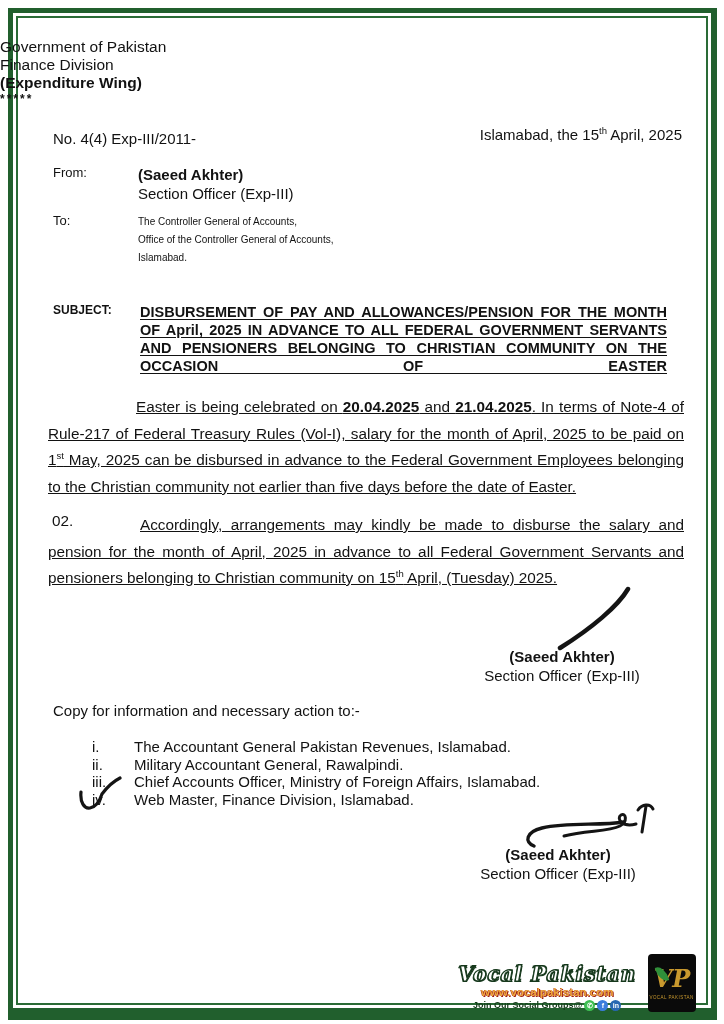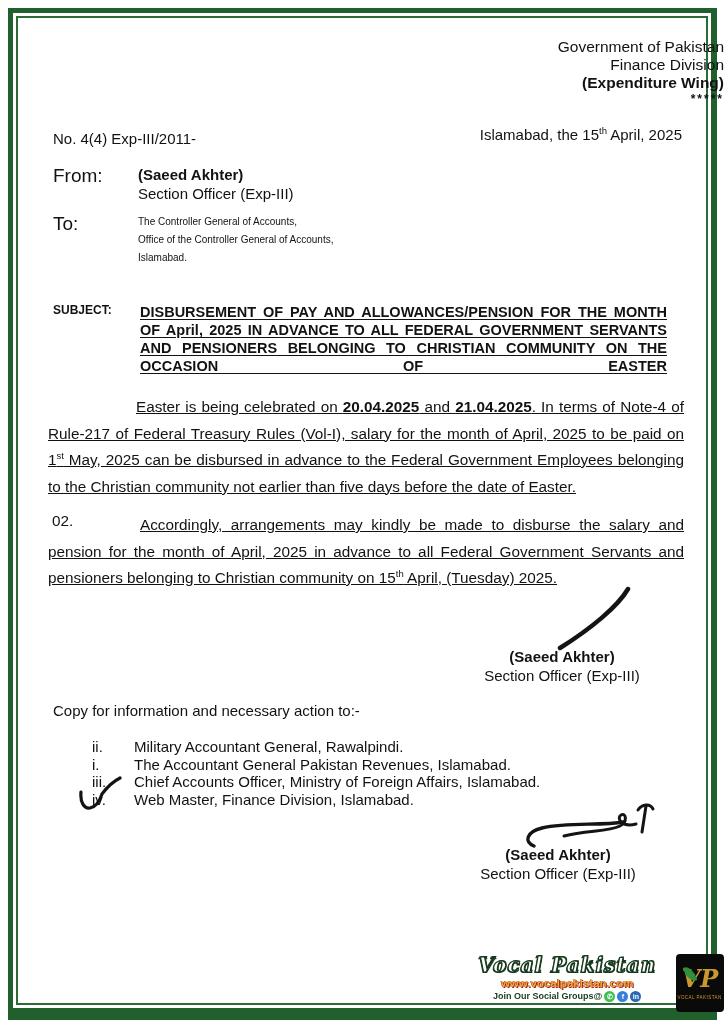--- a/index.html
+++ b/index.html
@@ -14,30 +14,30 @@
     pointer-events:none;
   }
   .frame-inner {
     position:absolute; inset:3px; border:2px solid #2a6b36; pointer-events:none;
   }
   .abs { position:absolute; }
   .b { font-weight:bold; }
   sup { font-size:9.5px; vertical-align:super; line-height:0; }
 
   
-  .letterhead { left:0; right:0; top:38px; text-align:right; font-size:15.5px; line-height:18px; }
+  .letterhead { left:0; right:0; top:38px; text-align:left; font-size:15.5px; line-height:18px; }
   .letterhead .wing { font-weight:bold; }
   .letterhead .stars { font-weight:bold; font-size:12px; letter-spacing:2px; line-height:14px; }
 
   
   .ref-no   { left:53px;  top:130px; font-size:15px; }
   .ref-date { right:42px; top:126px; font-size:15px; }
 
   
-  .addr-label { font-size:19px; }
+  .addr-label { font-size:13px; }
   .from-label { left:53px; top:165px; }
   .from-body  { left:138px; top:165px; font-size:15px; line-height:19px; }
   .to-label   { left:53px; top:213px; }
   .to-body    { left:138px; top:213px; font-size:10px; line-height:18px; }
 
   
   .subject-label { left:53px; top:303px; font-size:12px; font-weight:bold; }
   .subject-text  {
     left:140px; top:303px; width:527px; font-size:14.5px; font-weight:bold;
     text-align:justify; line-height:18px; text-decoration:underline;
@@ -59,21 +59,21 @@
   .sig-stroke2 { left:520px; top:800px; }
 
   
   .copy-heading { left:53px; top:702px; font-size:15px; }
   .copy-list { left:92px; top:738px; font-size:15px; line-height:17.6px; }
   .copy-row { white-space:nowrap; }
   .copy-num { display:inline-block; width:42px; }
   .tickmark { left:78px; top:776px; }
 
   
-  .watermark { right:0; bottom:12px; display:flex; align-items:flex-start; gap:20px; }
+  .watermark { right:28px; bottom:12px; display:flex; align-items:flex-end; gap:12px; }
   .wm-text { text-align:center; }
   .wm-brand {
     font-family:"DejaVu Serif", serif; font-style:italic; font-weight:bold;
     font-size:20px; color:#ffffff; line-height:22px; letter-spacing:1px;
     -webkit-text-stroke:1.2px #16381c;
     text-shadow:1px 1px 0 #16381c, -1px 1px 0 #16381c, 1px -1px 0 #16381c;
     white-space:nowrap;
   }
   .wm-url {
     font-size:11.5px; font-weight:bold; color:#f0a83c; line-height:14px;
@@ -152,22 +152,22 @@
   <svg class="abs ink sig-stroke1" width="92" height="66" viewBox="0 0 92 66">
     <path d="M80 3 C 70 20, 44 42, 12 62" stroke-width="4.5"></path>
   </svg>
   <div class="abs sig-block sig-top">
     <div class="b">(Saeed Akhter)</div>
     <div>Section Officer (Exp-III)</div>
   </div>
 
   <div class="abs copy-heading">Copy for information and necessary action to:-</div>
   <div class="abs copy-list">
+    <div class="copy-row"><span class="copy-num">i.</span><span>The Accountant General Pakistan Revenues, Islamabad.</span></div>
     <div class="copy-row"><span class="copy-num">ii.</span><span>Military Accountant General, Rawalpindi.</span></div>
-    <div class="copy-row"><span class="copy-num">i.</span><span>The Accountant General Pakistan Revenues, Islamabad.</span></div>
     <div class="copy-row"><span class="copy-num">iii.</span><span>Chief Accounts Officer, Ministry of Foreign Affairs, Islamabad.</span></div>
     <div class="copy-row"><span class="copy-num">iv.</span><span>Web Master, Finance Division, Islamabad.</span></div>
   </div>
 
   <svg class="abs ink tickmark" width="44" height="38" viewBox="0 0 44 38">
     <path d="M3 16 C 2 26, 6 33, 12 32 C 18 31, 22 24, 24 18 M24 18 C 30 10, 36 5, 42 2" stroke-width="3.2"></path>
   </svg>
 
   <svg class="abs ink sig-stroke2" width="140" height="58" viewBox="0 0 140 58">
     <path d="M14 46 C 4 42, 6 32, 22 28 C 48 22, 80 26, 104 22" stroke-width="3.4"></path>

